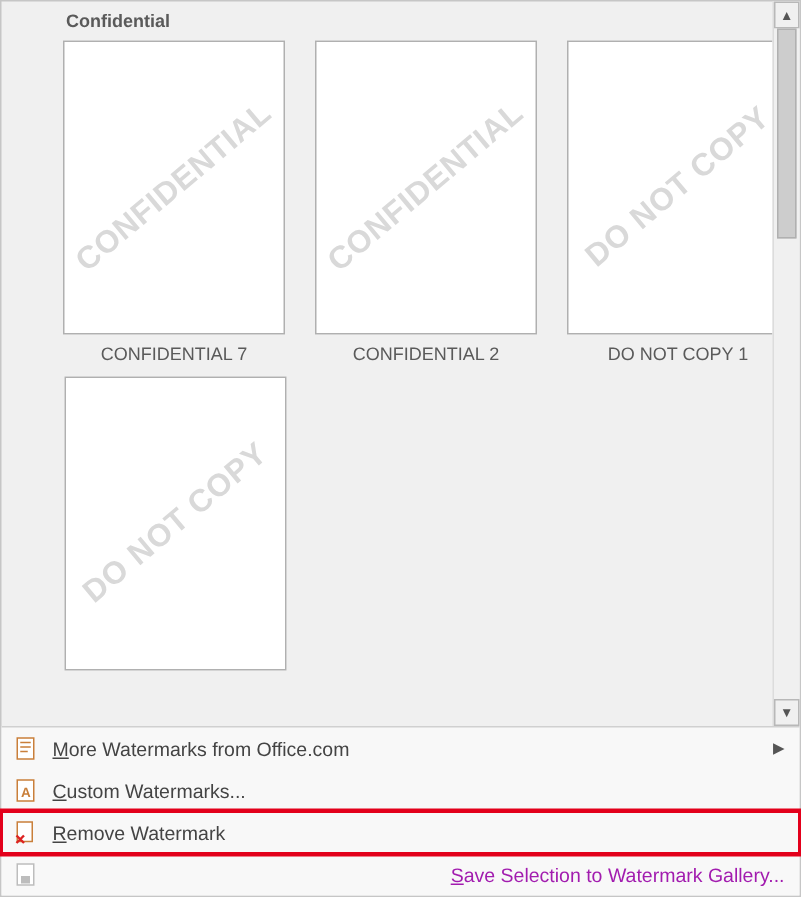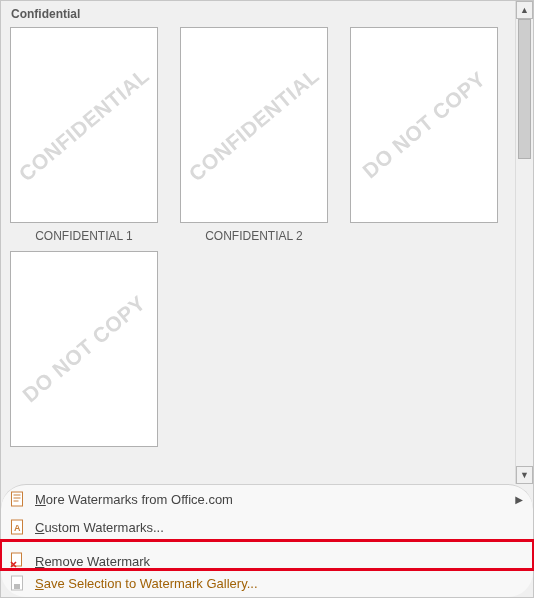--- a/index.html
+++ b/index.html
@@ -18,20 +18,21 @@
     flex-direction: column;
     width: 534px;
     height: 598px;
     border: 1px solid #c6c6c6;
     background: #f0f0f0;
   }
   .gallery-wrap {
     display: flex;
     flex: 1;
     min-height: 0;
+    margin-left: 33px;
   }
   .gallery {
     flex: 1;
     padding: 0 8px 4px 8px;
     overflow: hidden;
   }
   .section-header {
     font-weight: 600;
     color: #5a5a5a;
     padding: 6px 2px 6px 2px;
@@ -101,34 +102,34 @@
     top: 0;
     left: 2px;
     right: 2px;
     height: 140px;
     background: #cdcdcd;
     border: 1px solid #b0b0b0;
   }
   .menu-list {
     border-top: 1px solid #d0d0d0;
     background: #f8f8f8;
-    border-radius: 25px;
   }
   .menu-item {
     display: flex;
     align-items: center;
     height: 28px;
     padding: 0 10px 0 6px;
     color: #444;
     cursor: pointer;
     position: relative;
   }
   .menu-item.disabled {
-    color: #a16207;
+    color: #a21caf;
     cursor: default;
+    text-align: right;
   }
   .menu-item .mi-icon {
     width: 20px;
     height: 18px;
     margin-right: 8px;
     display: flex;
     align-items: center;
     justify-content: center;
   }
   .menu-item .mi-label {
@@ -136,50 +137,50 @@
     font-size: 13px;
   }
   .menu-item .mi-arrow {
     font-size: 10px;
     color: #555;
   }
   .underline-first::first-letter { text-decoration: underline; }
   .highlight-box {
     outline: 3px solid #e3001b;
     outline-offset: -1px;
-    align-items: flex-end;
   }
   svg { display: block; }
 </style>
 </head>
 <body>
 
 <div class="panel">
 
   <div class="gallery-wrap">
     <div class="gallery">
       <div class="section-header">Confidential</div>
 
       <div class="thumb-row">
         <div class="thumb">
           <div class="thumb-page">
             <div class="wm-text">CONFIDENTIAL</div>
           </div>
-          <div class="thumb-label">CONFIDENTIAL 1</div>
+          <div class="thumb-label">CONFIDENTIAL 7</div>
         </div>
         <div class="thumb">
           <div class="thumb-page">
             <div class="wm-text">CONFIDENTIAL</div>
           </div>
           <div class="thumb-label">CONFIDENTIAL 2</div>
         </div>
         <div class="thumb">
           <div class="thumb-page">
             <div class="wm-text">DO NOT COPY</div>
           </div>
+          <div class="thumb-label">DO NOT COPY 1</div>
         </div>
       </div>
 
       <div class="thumb-row">
         <div class="thumb">
           <div class="thumb-page">
             <div class="wm-text">DO NOT COPY</div>
           </div>
         </div>
       </div>

